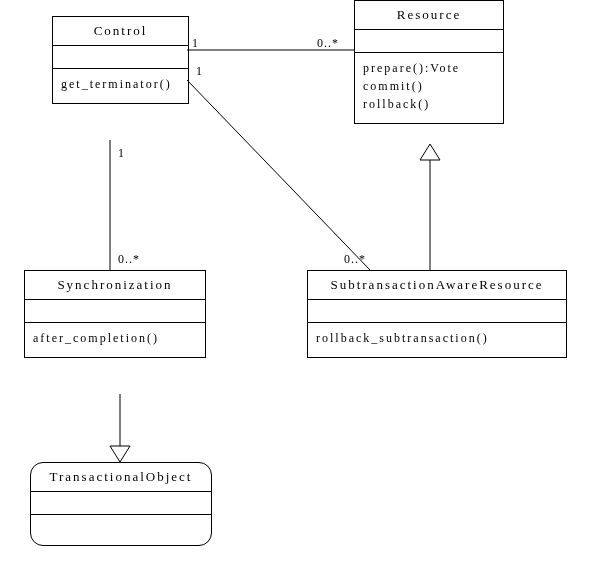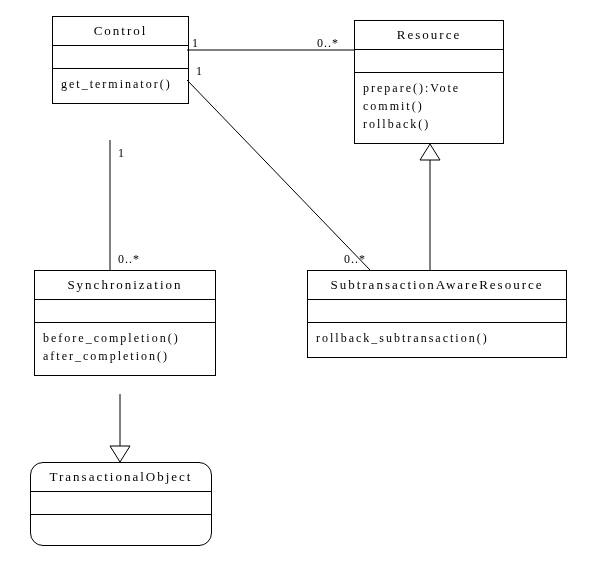--- a/index.html
+++ b/index.html
@@ -59,35 +59,34 @@
 <div class="canvas">
 
   <div class="class-box" style="left:52px; top:16px; width:135px;">
     <div class="class-name">Control</div>
     <div class="class-attr"></div>
     <div class="class-ops">
       <div>get_terminator()</div>
     </div>
   </div>
 
-  <div class="class-box" style="left:354px; top:20px; width:148px;">
+  <div class="class-box" style="left:354px; top:0; width:148px;">
     <div class="class-name">Resource</div>
     <div class="class-attr"></div>
     <div class="class-ops">
       <div>prepare():Vote</div>
       <div>commit()</div>
       <div>rollback()</div>
     </div>
   </div>
 
-  <div class="class-box" style="left:34px; top:270px; width:180px;">
+  <div class="class-box" style="left:24px; top:270px; width:180px;">
     <div class="class-name">Synchronization</div>
     <div class="class-attr"></div>
     <div class="class-ops">
-      <div>before_completion()</div>
       <div>after_completion()</div>
     </div>
   </div>
 
   <div class="class-box" style="left:307px; top:270px; width:258px;">
     <div class="class-name">SubtransactionAwareResource</div>
     <div class="class-attr"></div>
     <div class="class-ops">
       <div>rollback_subtransaction()</div>
     </div>

